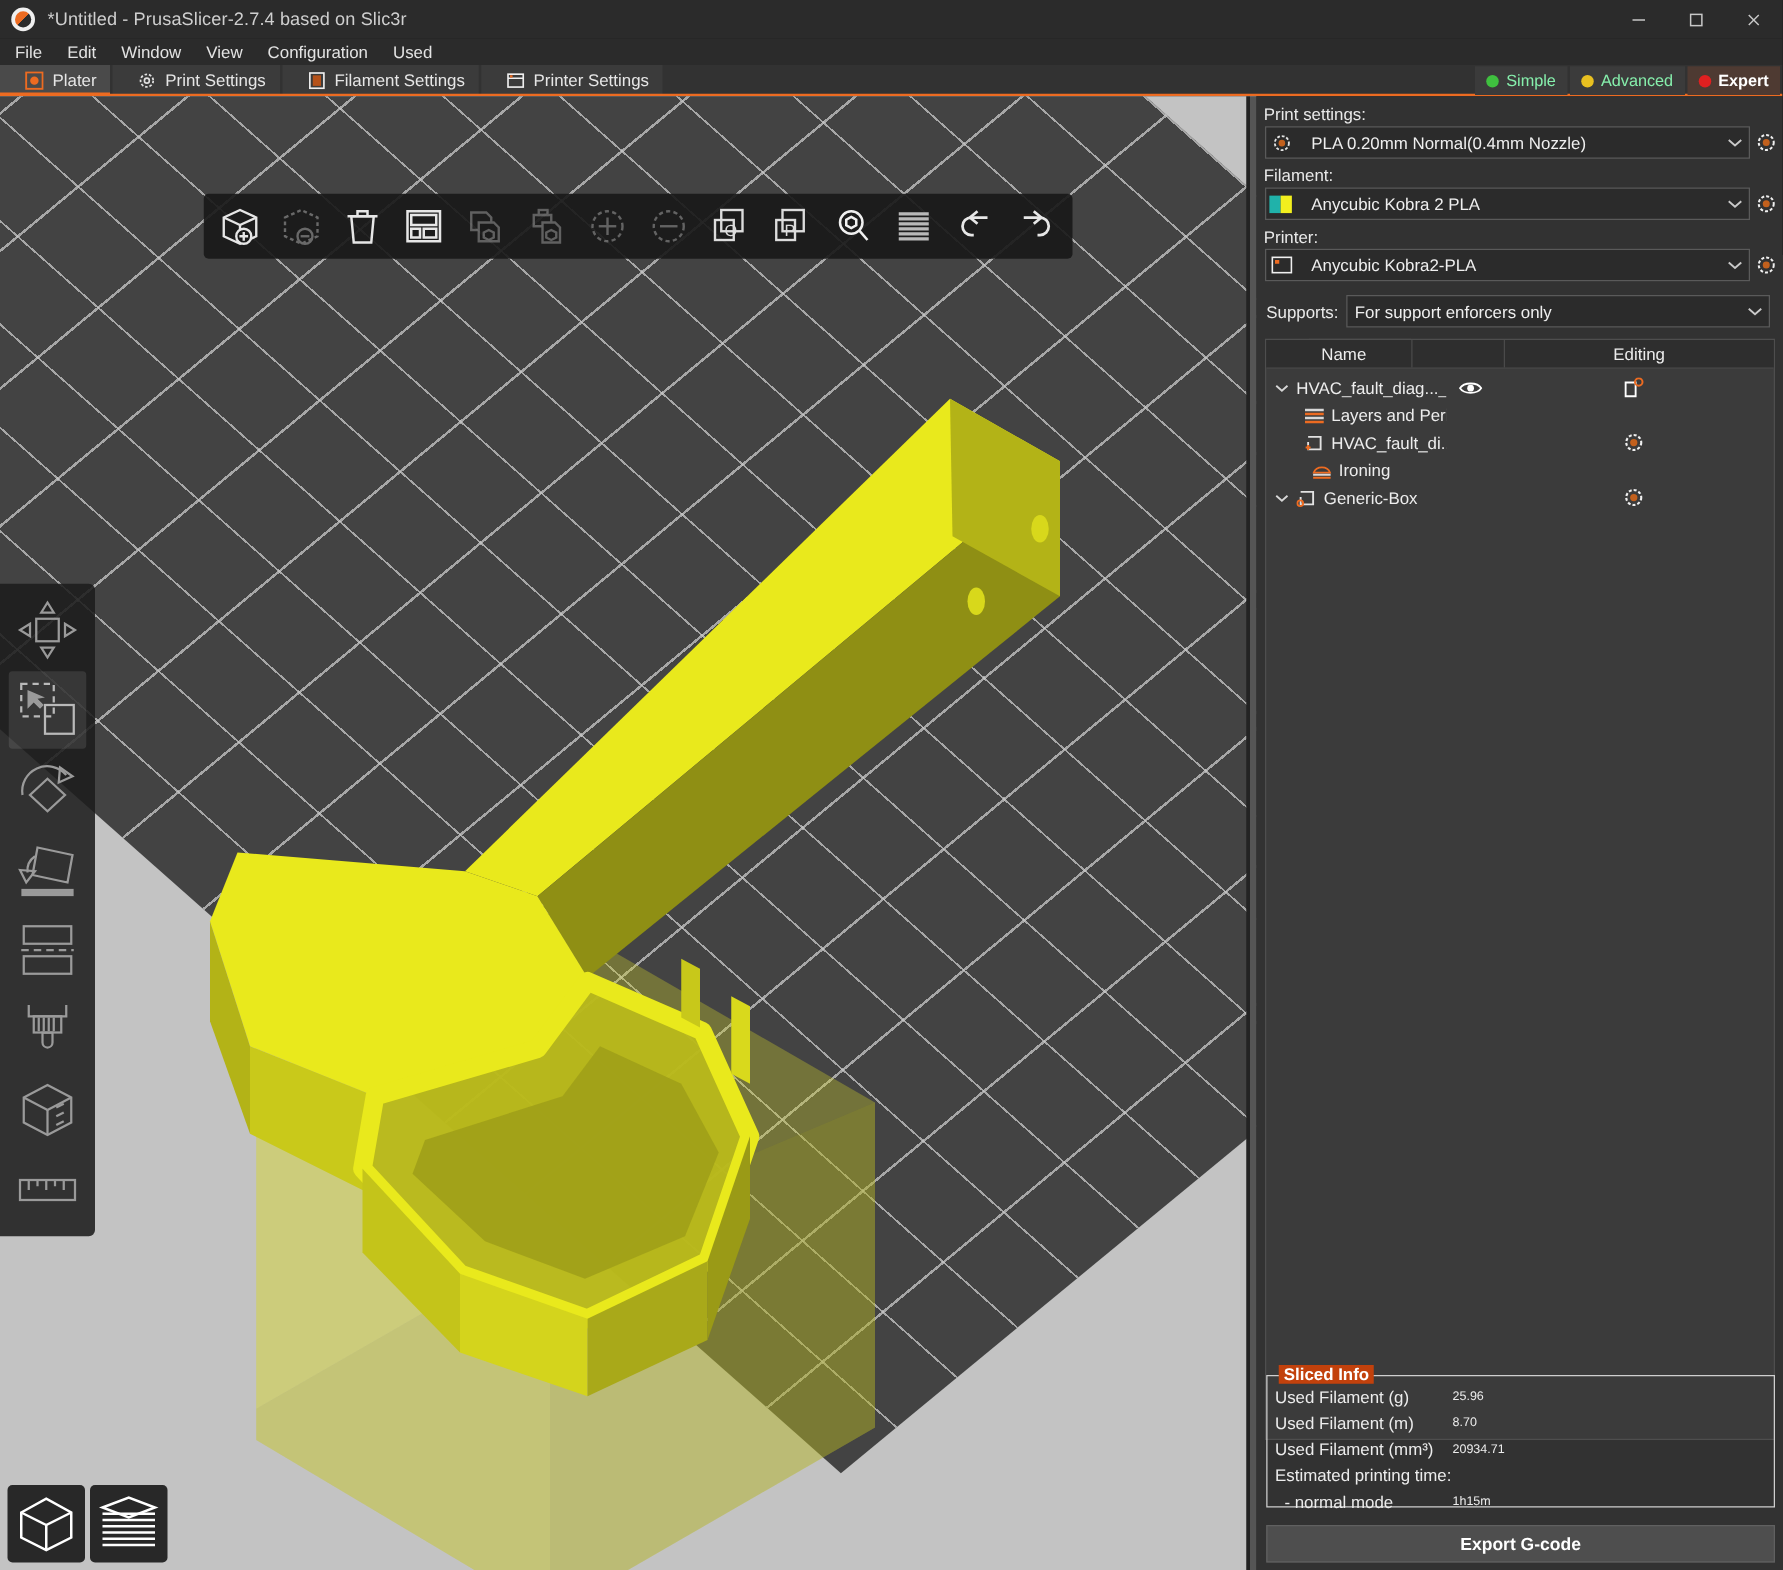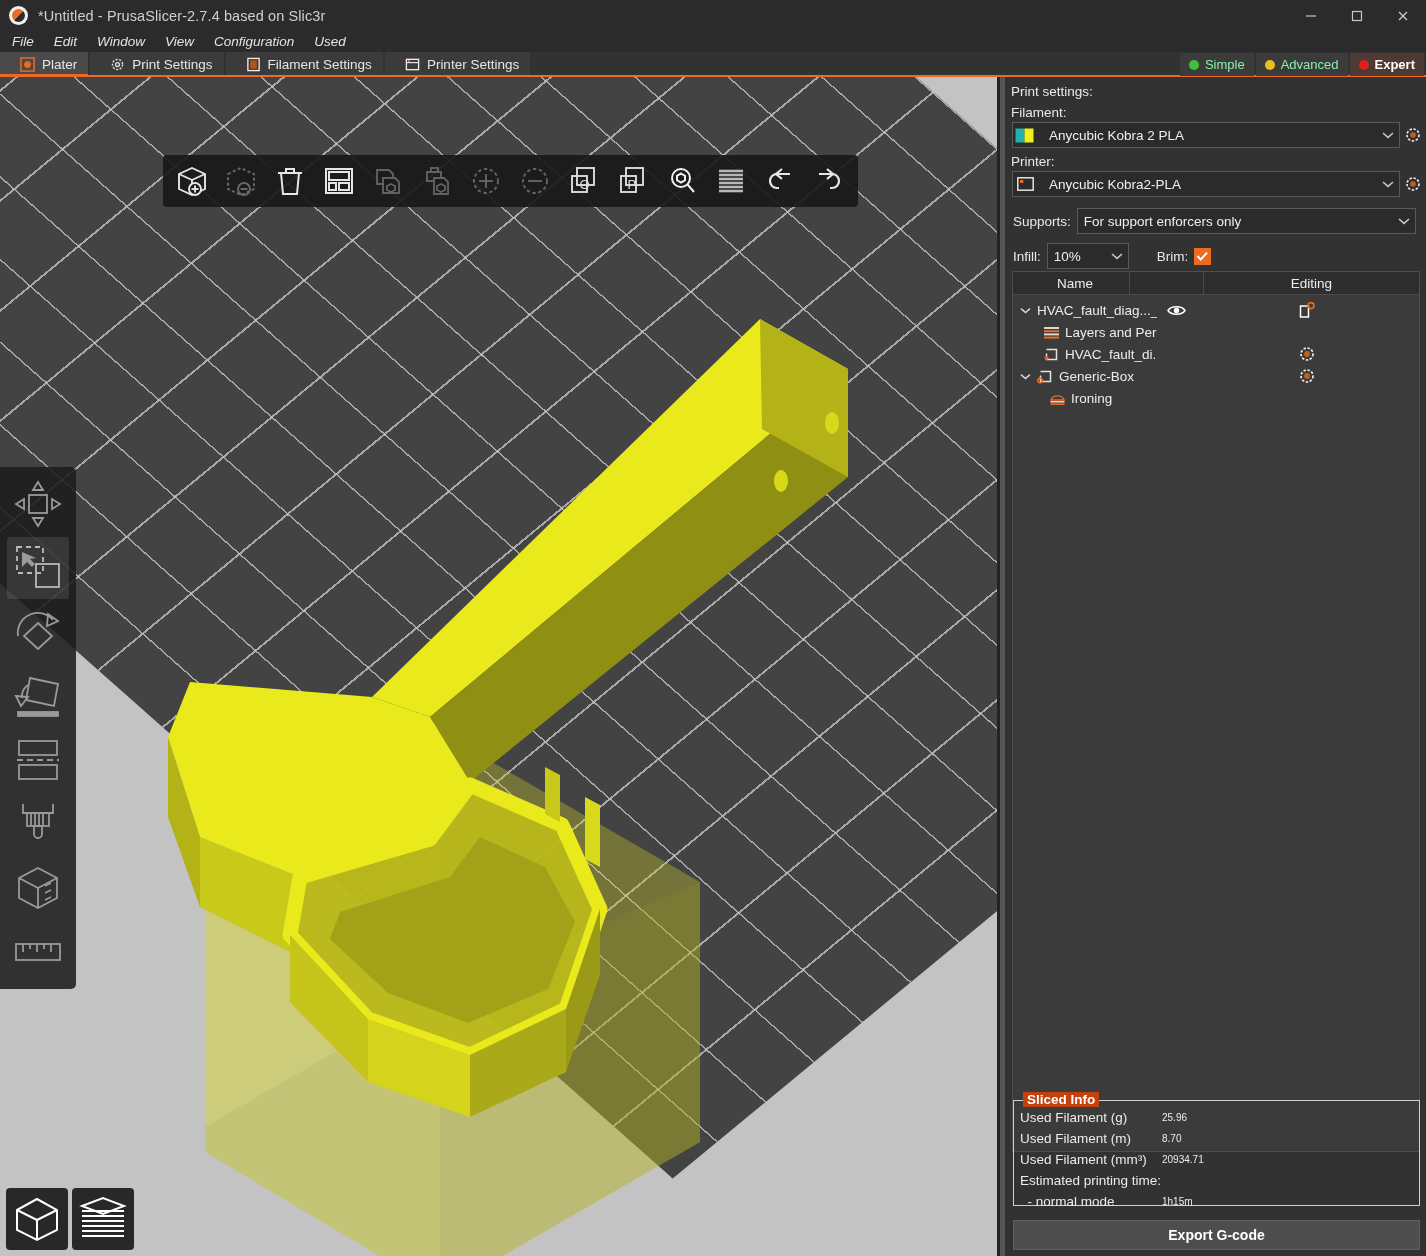--- a/index.html
+++ b/index.html
@@ -37,21 +37,21 @@
   .wbtn{
     width:46px;height:31px;display:flex;align-items:center;justify-content:center;
     flex:none;
   }
   .wbtn svg{display:block}
   #win-controls{position:absolute;right:0;top:0;display:flex}
 
   
   #menubar{
     position:absolute;left:0;top:31px;width:1426px;height:21px;
-    background:#2b2b2b;display:flex;align-items:center;font-style:italic;
+    background:#2b2b2b;display:flex;align-items:center;
   }
   .menu-item{
     font-size:13.5px;color:#e3e3e3;padding:0 10px;line-height:21px;
     white-space:nowrap;
   }
   .menu-item:first-child{margin-left:2px}
 
   
   #tabbar{
     position:absolute;left:0;top:52px;width:1426px;height:25px;
@@ -596,20 +596,42 @@
     </div>
   </div>
 </div>
 
 <div id="splitter-line"></div>
 <div id="splitter"></div>
 
 <div id="rpanel">
 
   <div class="rp-label" style="margin-top:7px">Print settings:</div>
+  <div class="row-combo">
+    <div class="combo" style="width:386px">
+      <span class="cb-icon">
+        <svg width="15" height="15" viewBox="0 0 16 16">
+            <circle cx="8" cy="8" r="6" fill="none" stroke="#e2e2e2" stroke-width="1.6" stroke-dasharray="2.4 1.6"></circle>
+            <circle cx="8" cy="8" r="2.8" fill="#c2601d"></circle>
+          </svg>
+      </span>
+      <span class="cb-text">PLA 0.20mm Normal(0.4mm Nozzle)</span>
+      <span class="caret">
+        <svg width="12" height="8" viewBox="0 0 12 8">
+            <polyline points="1,2 6,6.4 11,2" fill="none" stroke="#c9c9c9" stroke-width="1.5"></polyline>
+          </svg>
+      </span>
+    </div>
+    <span class="cog-right">
+      <svg width="16" height="16" viewBox="0 0 16 16">
+          <circle cx="8" cy="8" r="6" fill="none" stroke="#efefef" stroke-width="1.6" stroke-dasharray="2.4 1.6"></circle>
+          <circle cx="8" cy="8" r="2.8" fill="#c2601d"></circle>
+        </svg>
+    </span>
+  </div>
 
   <div class="rp-label" style="margin-top:6px">Filament:</div>
   <div class="row-combo">
     <div class="combo" style="width:386px">
       <span class="cb-icon">
         <svg width="20" height="15" viewBox="0 0 20 15">
             <rect x="0.5" y="0.5" width="9" height="14" fill="#20b2aa"></rect>
             <rect x="9.5" y="0.5" width="9" height="14" fill="#f2ef1e"></rect>
           </svg>
       </span>
@@ -740,53 +762,53 @@
       <div class="ocell-eye"></div>
       <div class="ocell-edit">
         <svg width="16" height="16" viewBox="0 0 16 16">
           <circle cx="8" cy="8" r="6" fill="none" stroke="#efefef" stroke-width="1.7" stroke-dasharray="2.4 1.6"></circle>
           <circle cx="8" cy="8" r="2.9" fill="#c2601d"></circle>
           </svg>
       </div>
     </div>
 
     <div class="orow">
+      <div class="ocell-name" style="padding-left:36px">
+        <svg class="licon" viewBox="0 0 17 17">
+          <path d="M2,10 C4,4.5 13,4.5 15,10 Z" fill="none" stroke="#ed6b21" stroke-width="1.4"></path>
+          <rect x="1.5" y="11" width="14" height="1.6" fill="#d8d8d8"></rect>
+          <rect x="1.5" y="13.4" width="14" height="1.6" fill="#ed6b21"></rect>
+        </svg>
+        <span>Ironing</span>
+      </div>
+      <div class="ocell-eye"></div>
+      <div class="ocell-edit"></div>
+    </div>
+
+    <div class="orow">
       <div class="ocell-name" style="padding-left:6px">
         <span class="chev">
           <svg width="11" height="7" viewBox="0 0 11 7">
               <polyline points="1,1.6 5.5,5.6 10,1.6" fill="none" stroke="#d7d7d7" stroke-width="1.5"></polyline>
             </svg>
         </span>
         <svg class="licon" viewBox="0 0 17 17">
           <path d="M3.5,3.5 h10 v10 h-10 v-6" fill="none" stroke="#e2e2e2" stroke-width="1.5"></path>
           <circle cx="3.2" cy="12.6" r="2.3" fill="none" stroke="#ed6b21" stroke-width="1.5"></circle>
         </svg>
         <span>Generic-Box</span>
       </div>
       <div class="ocell-eye"></div>
       <div class="ocell-edit">
         <svg width="16" height="16" viewBox="0 0 16 16">
           <circle cx="8" cy="8" r="6" fill="none" stroke="#efefef" stroke-width="1.7" stroke-dasharray="2.4 1.6"></circle>
           <circle cx="8" cy="8" r="2.9" fill="#c2601d"></circle>
           </svg>
       </div>
     </div>
-
-    <div class="orow">
-      <div class="ocell-name" style="padding-left:36px">
-        <svg class="licon" viewBox="0 0 17 17">
-          <path d="M2,10 C4,4.5 13,4.5 15,10 Z" fill="none" stroke="#ed6b21" stroke-width="1.4"></path>
-          <rect x="1.5" y="11" width="14" height="1.6" fill="#d8d8d8"></rect>
-          <rect x="1.5" y="13.4" width="14" height="1.6" fill="#ed6b21"></rect>
-        </svg>
-        <span>Ironing</span>
-      </div>
-      <div class="ocell-eye"></div>
-      <div class="ocell-edit"></div>
-    </div>
   </div>
 
   <div id="sliced">
     <div id="sliced-legend">Sliced Info</div>
     <div class="sl-row" style="margin-top:6px">
       <span class="sl-key">Used Filament (g)</span>
       <span class="sl-val">25.96</span>
     </div>
     <div class="sl-row">
       <span class="sl-key">Used Filament (m)</span>

